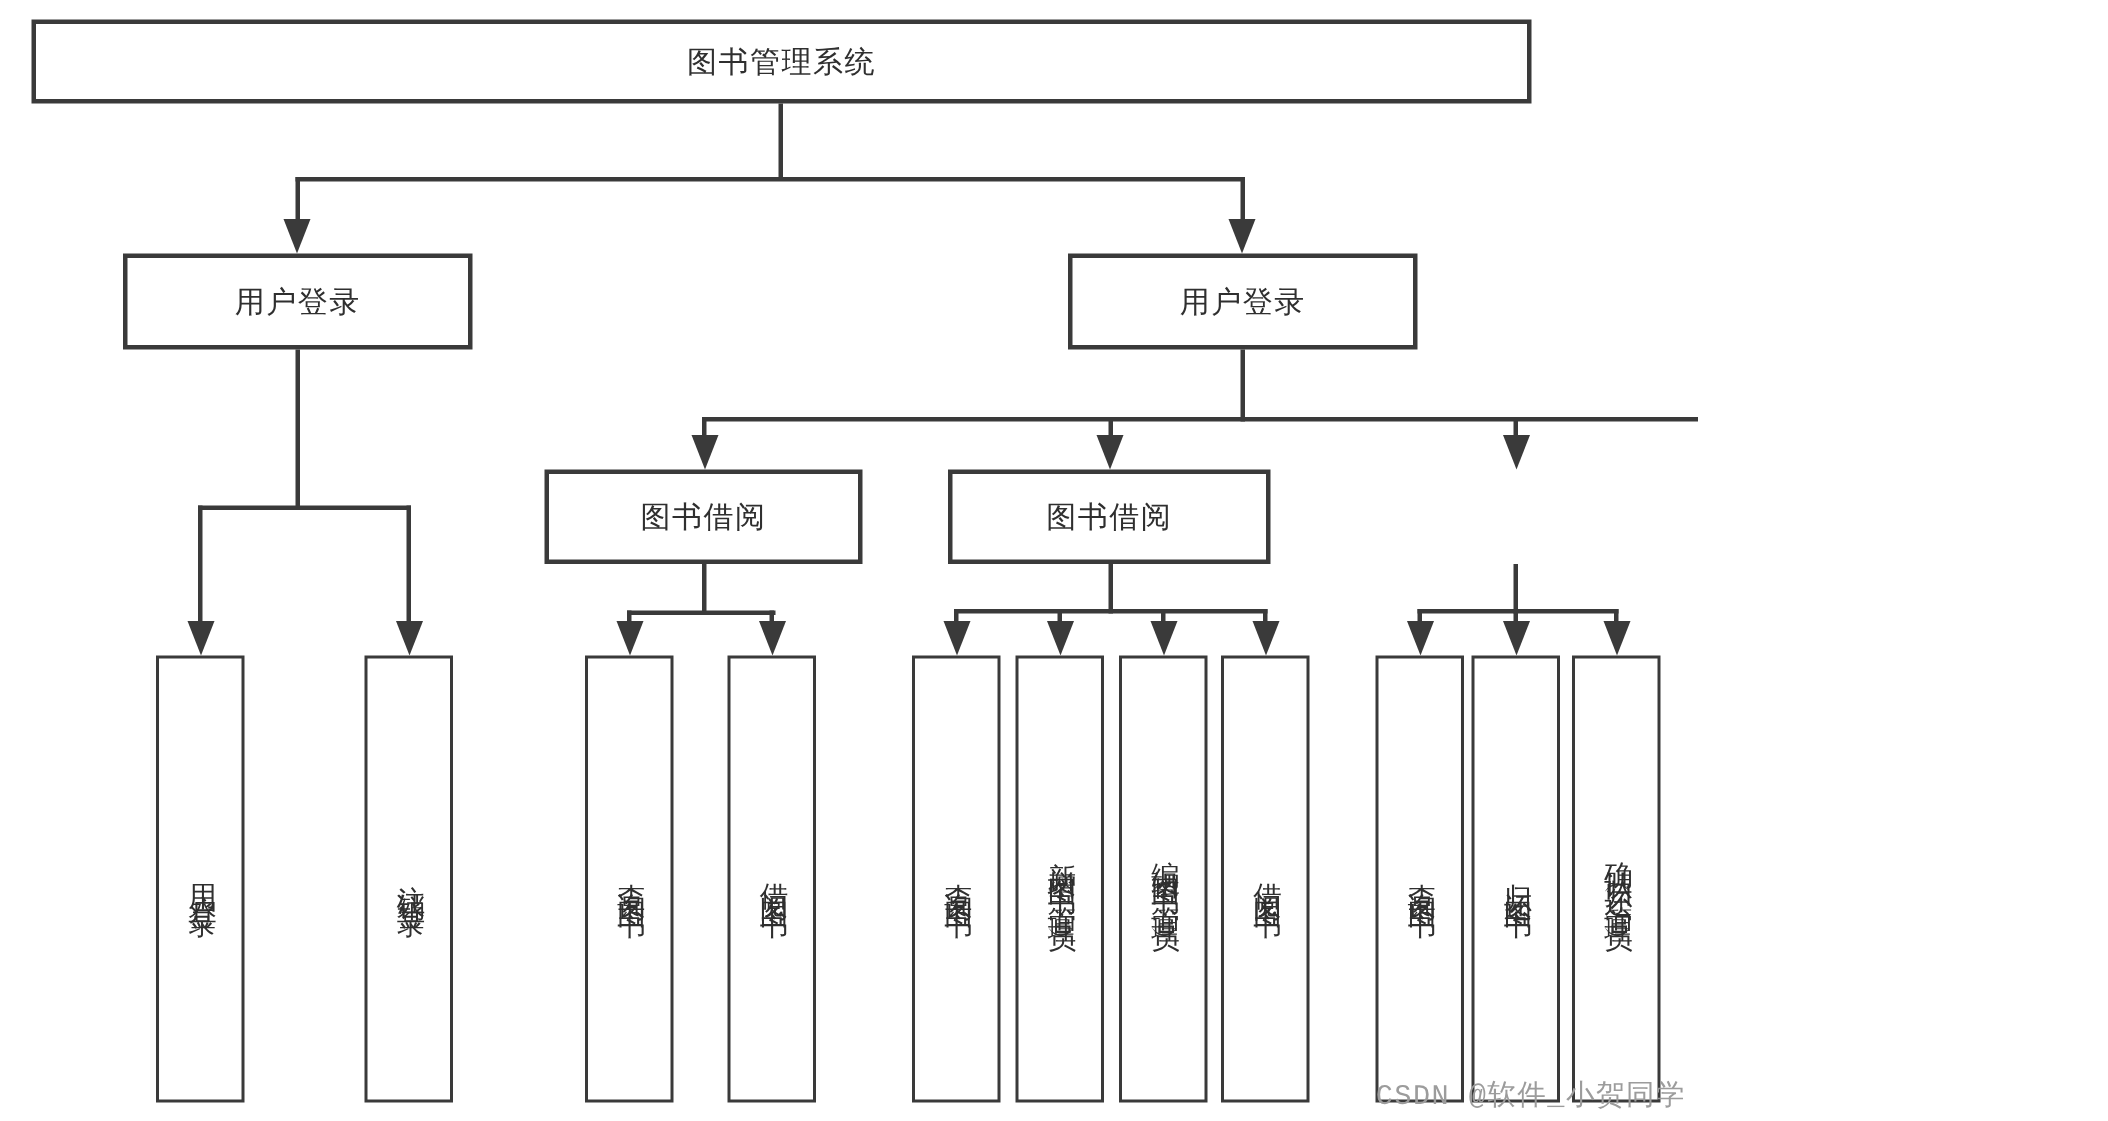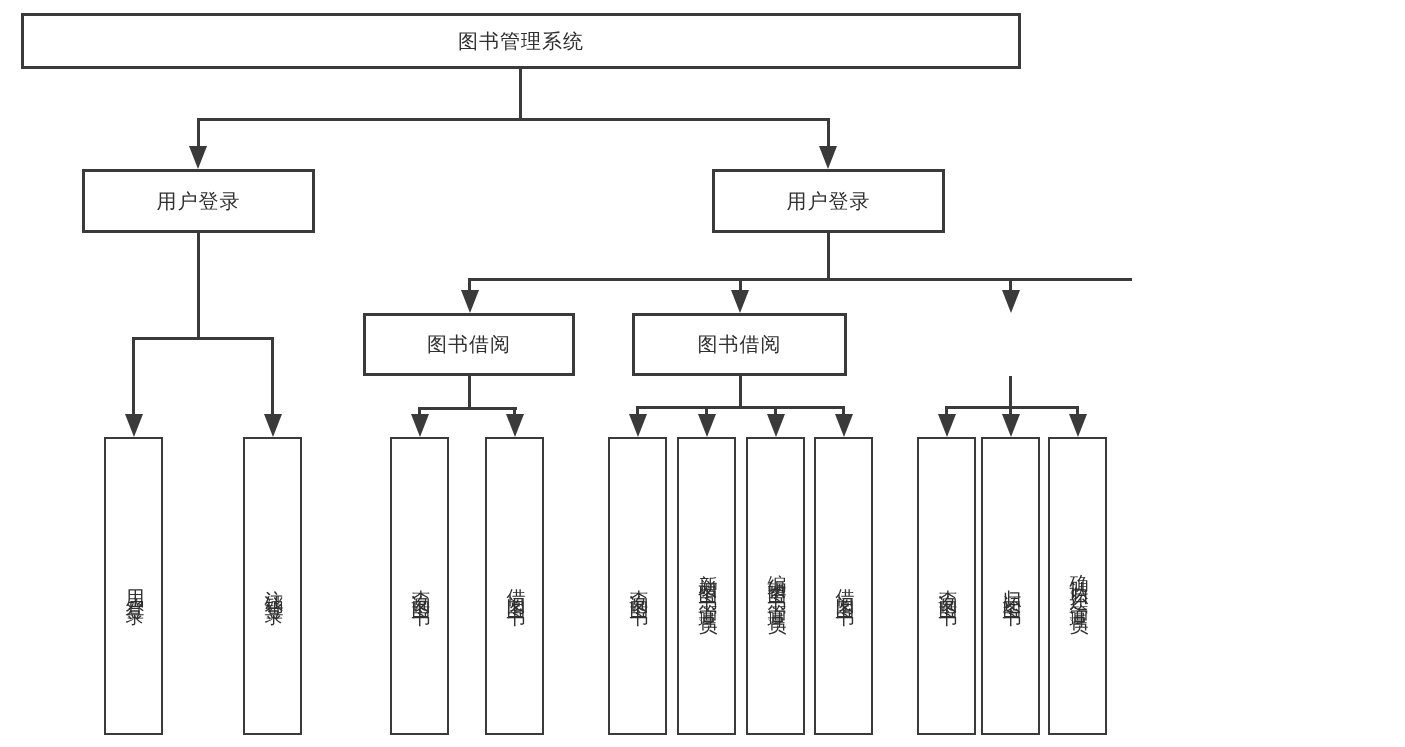--- a/index.html
+++ b/index.html
@@ -135,13 +135,14 @@
   <div class="vline" style="left:1076px;top:406px;height:11px;"></div>
   <div class="arrow" style="left:1068.5px;top:414px;"></div>
 
   <div class="vline" style="left:1278px;top:376px;height:32px;"></div>
   <div class="hline" style="left:1223px;top:405px;width:121px;"></div>
   <div class="vline" style="left:1223px;top:405px;height:12px;"></div>
   <div class="arrow" style="left:1215.5px;top:414px;"></div>
   <div class="vline" style="left:1341px;top:405px;height:12px;"></div>
   <div class="arrow" style="left:1333.5px;top:414px;"></div>
 
+  <div id="watermark">CSDN @软件_小贺同学</div>
 </div>
 
 </body></html>

